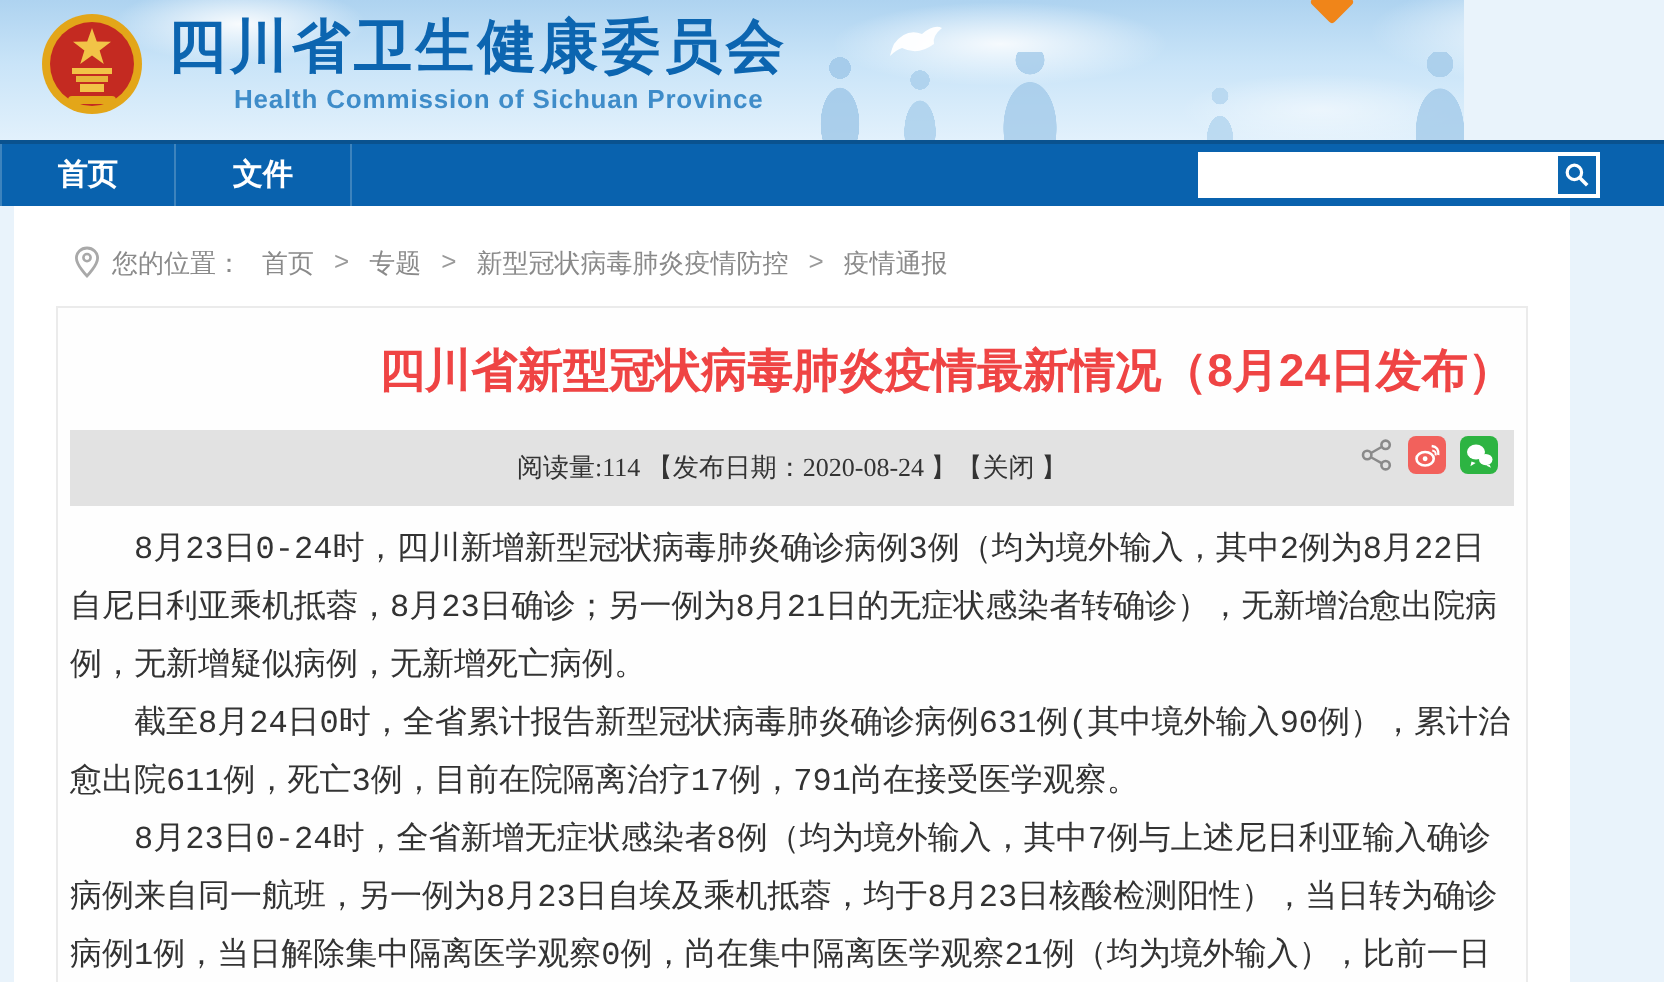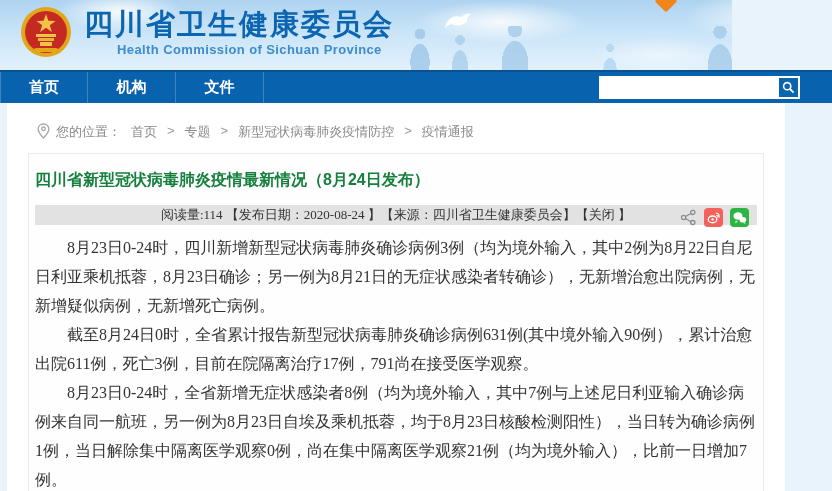--- a/index.html
+++ b/index.html
@@ -58,37 +58,37 @@
   .content { margin-left:7px; width:778px; background:#fff; min-height:388px; padding-top:14px; }
 
   .breadcrumb { display:flex; align-items:flex-start; color:#8a8a8a; font-size:13px;
                 padding:6px 0 12px 30px; }
   .breadcrumb .pin { margin-right:6px; }
   .crumb-link { color:#8a8a8a; cursor:pointer; margin:0 10px; text-decoration:none; }
   .crumb-sep { color:#9a9a9a; }
 
   .article-panel { margin-left:21px; width:736px; border:1px solid #ebebeb; background:#fefefe;
                    padding:0 6px 20px 6px; }
-  .article-title { text-align:left; color:#15803d; font-size:16px; font-weight:bold;
+  .article-title { text-align:right; color:#ef4444; font-size:23px; font-weight:bold;
                    padding:16px 0 14px 0; }
-  .meta-bar { position:relative; height:20px; background:#e2e2e2; display:flex;
+  .meta-bar { position:relative; height:38px; background:#e2e2e2; display:flex;
               align-items:center; justify-content:center;
               font-family:"Liberation Serif", serif; font-size:13px; color:#333; }
   .meta-bar span { white-space:pre; }
   .meta-close { cursor:pointer; }
   .meta-icons { position:absolute; right:8px; top:3px; display:flex; align-items:center; gap:7px; }
   .icon-badge { width:19px; height:19px; border-radius:4px; display:flex; align-items:center;
                 justify-content:center; cursor:pointer; }
   .weibo { background:#f2615c; }
   .wechat { background:#2db442; }
   .share-icon { cursor:pointer; display:flex; align-items:center; }
 
   .article-body { padding:8px 0 0 0; font-family:"Liberation Serif", serif;
                   font-size:16px; color:#333; }
-  .article-body p { line-height:29px; text-indent:2em; }
+  .article-body p { line-height:29px; text-indent:2em;font-family:Liberation Mono, monospace; }
 </style>
 </head>
 <body>
 
 <div class="site-header">
   <div class="silhouettes"></div>
   <div class="dove">
     <svg width="30" height="20" viewBox="0 0 30 20">
       <path d="M4 12 Q10 4 18 7 Q24 2 28 4 Q23 8 24 12 Q16 18 8 14 Q5 15 2 18 Q3 14 4 12 Z" fill="#ffffff" opacity="0.95"></path>
     </svg>
@@ -106,21 +106,20 @@
     </svg>
     <div>
       <div class="brand-title">四川省卫生健康委员会</div>
       <div class="brand-sub">Health Commission of Sichuan Province</div>
     </div>
   </div>
 </div>
 
 <div class="main-nav">
   <div class="nav-item">首页</div>
-  <div class="nav-item">机构</div>
   <div class="nav-item">文件</div>
   <div class="search-wrap">
     <input class="search-input" type="text" placeholder="" style="">
     <button class="search-btn">
       <svg width="13" height="13" viewBox="0 0 13 13">
         <circle cx="5.2" cy="5.2" r="3.6" fill="none" stroke="#fff" stroke-width="1.6"></circle>
         <line x1="8" y1="8" x2="11.6" y2="11.6" stroke="#fff" stroke-width="1.8"></line>
       </svg>
     </button>
   </div>
@@ -142,21 +141,20 @@
     <span class="crumb-sep">&gt;</span>
     <a class="crumb-link">疫情通报</a>
   </div>
 
   <div class="article-panel">
     <div class="article-title">四川省新型冠状病毒肺炎疫情最新情况（8月24日发布）</div>
 
     <div class="meta-bar">
       <span>阅读量:114 </span>
       <span>【发布日期：2020-08-24 】</span>
-      <span>【来源：四川省卫生健康委员会】</span>
       <span class="meta-close">【关闭 】</span>
       <div class="meta-icons">
         <span class="share-icon">
           <svg width="17" height="17" viewBox="0 0 17 17">
             <circle cx="12.8" cy="3.4" r="2.1" fill="none" stroke="#8a8a8a" stroke-width="1.3"></circle>
             <circle cx="3.6" cy="8.5" r="2.1" fill="none" stroke="#8a8a8a" stroke-width="1.3"></circle>
             <circle cx="12.8" cy="13.6" r="2.1" fill="none" stroke="#8a8a8a" stroke-width="1.3"></circle>
             <line x1="5.5" y1="7.5" x2="11" y2="4.4" stroke="#8a8a8a" stroke-width="1.2"></line>
             <line x1="5.5" y1="9.6" x2="11" y2="12.7" stroke="#8a8a8a" stroke-width="1.2"></line>
           </svg>

